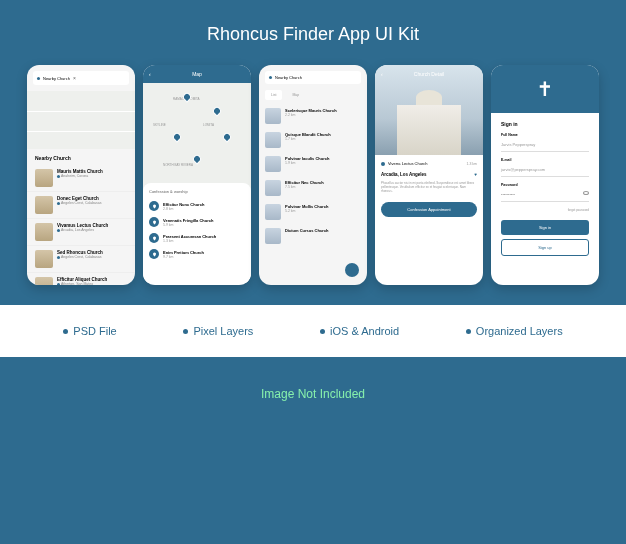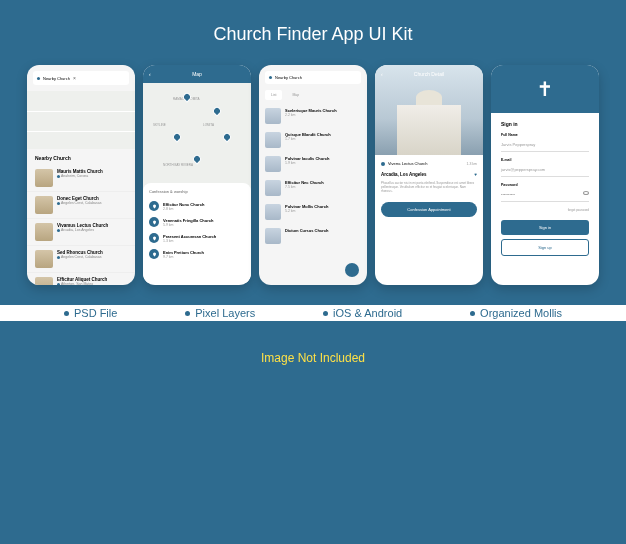--- a/index.html
+++ b/index.html
@@ -62,29 +62,29 @@
 .p5 .cross{color:#fff;font-size:20px;font-weight:300}
 .p5 .form{padding:8px 10px}
 .p5 .form-title{font-size:5px;font-weight:600;margin-bottom:6px}
 .p5 .field-label{font-size:3.5px;font-weight:600;margin-bottom:2px}
 .p5 .field{border-bottom:1px solid #ddd;padding:3px 0 4px;margin-bottom:6px;font-size:4px;color:#999;position:relative}
 .p5 .eye{position:absolute;right:0;top:2px;width:6px;height:4px;border:0.5px solid #999;border-radius:50%}
 .p5 .forgot{text-align:right;font-size:3px;color:#999;margin-bottom:8px}
 .p5 .btn-primary{background:#2e6b8f;color:#fff;text-align:center;padding:5px;border-radius:3px;font-size:4px;margin-bottom:4px}
 .p5 .btn-secondary{border:1px solid #2e6b8f;color:#2e6b8f;text-align:center;padding:5px;border-radius:3px;font-size:4px}
 
-.features-bar{background:#fff;display:flex;justify-content:space-around;padding:2px 30px;margin-top:20px}
+.features-bar{background:#fff;display:flex;justify-content:space-around;padding:20px 30px;margin-top:20px}
 .feature{color:#2e6b8f;font-size:11px;display:flex;align-items:center;gap:5px}
 .feature::before{content:'';width:5px;height:5px;background:#2e6b8f;border-radius:50%}
-.footer-note{text-align:center;color:#fde047;font-size:12px;padding:30px 0}
+.footer-note{text-align:center;color:#86efac;font-size:12px;padding:30px 0}
 </style>
 </head>
 <body>
 
-<div class="title">Church Finder App UI Kit</div>
+<div class="title">Rhoncus Finder App UI Kit</div>
 
 <div class="phones">
 
 <div class="phone p1">
   <div class="search">
     <span class="dot"></span>
     <span>Nearby Church</span>
     <span class="search-close">×</span>
   </div>
   <div class="map-bg"></div>
@@ -290,15 +290,15 @@
     <div class="btn-secondary">Sign up</div>
   </div>
 </div>
 
 </div>
 
 <div class="features-bar" id="features">
     <div class="feature">PSD File</div>
     <div class="feature">Pixel Layers</div>
     <div class="feature">iOS &amp; Android</div>
-    <div class="feature">Organized Mollis</div>
+    <div class="feature">Organized Layers</div>
   </div>
 <div class="footer-note">Image Not Included</div>
 
 </body></html>

